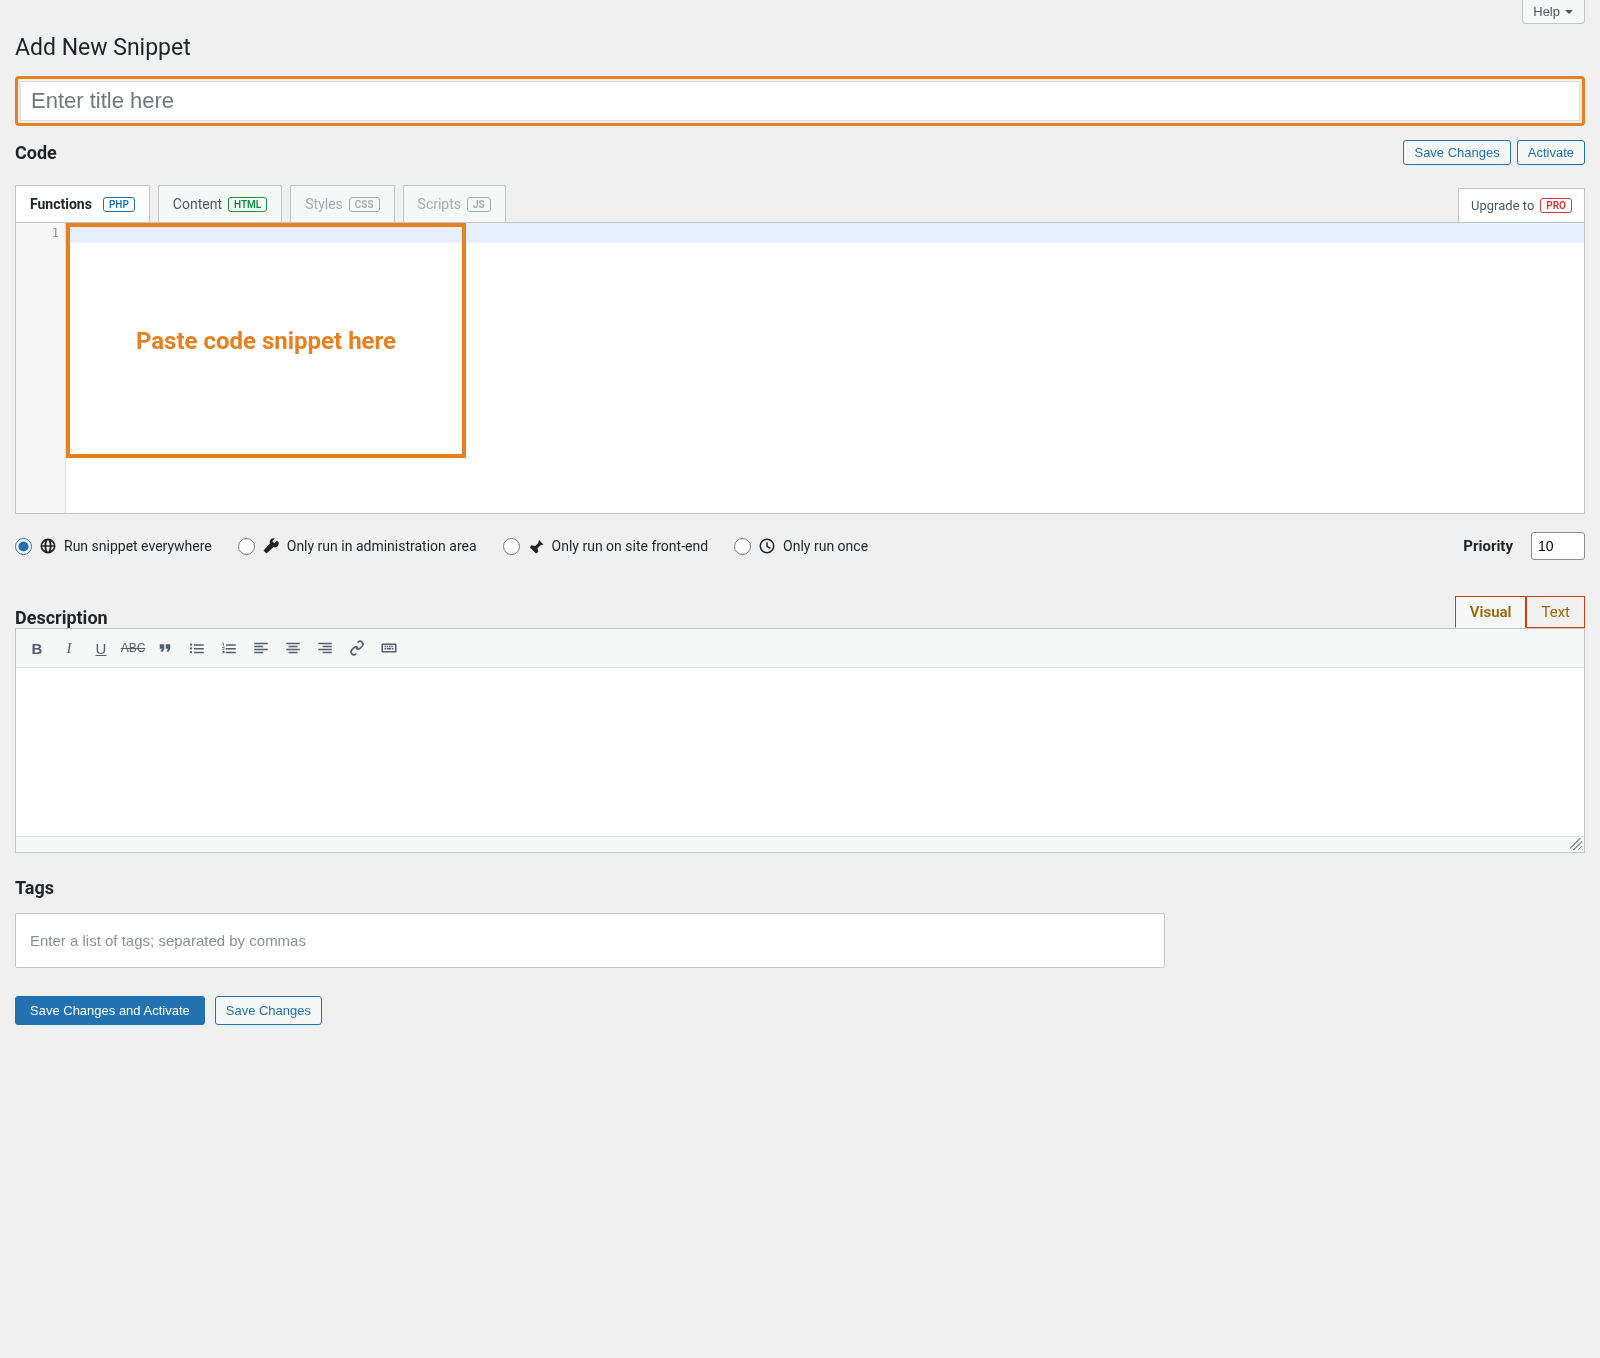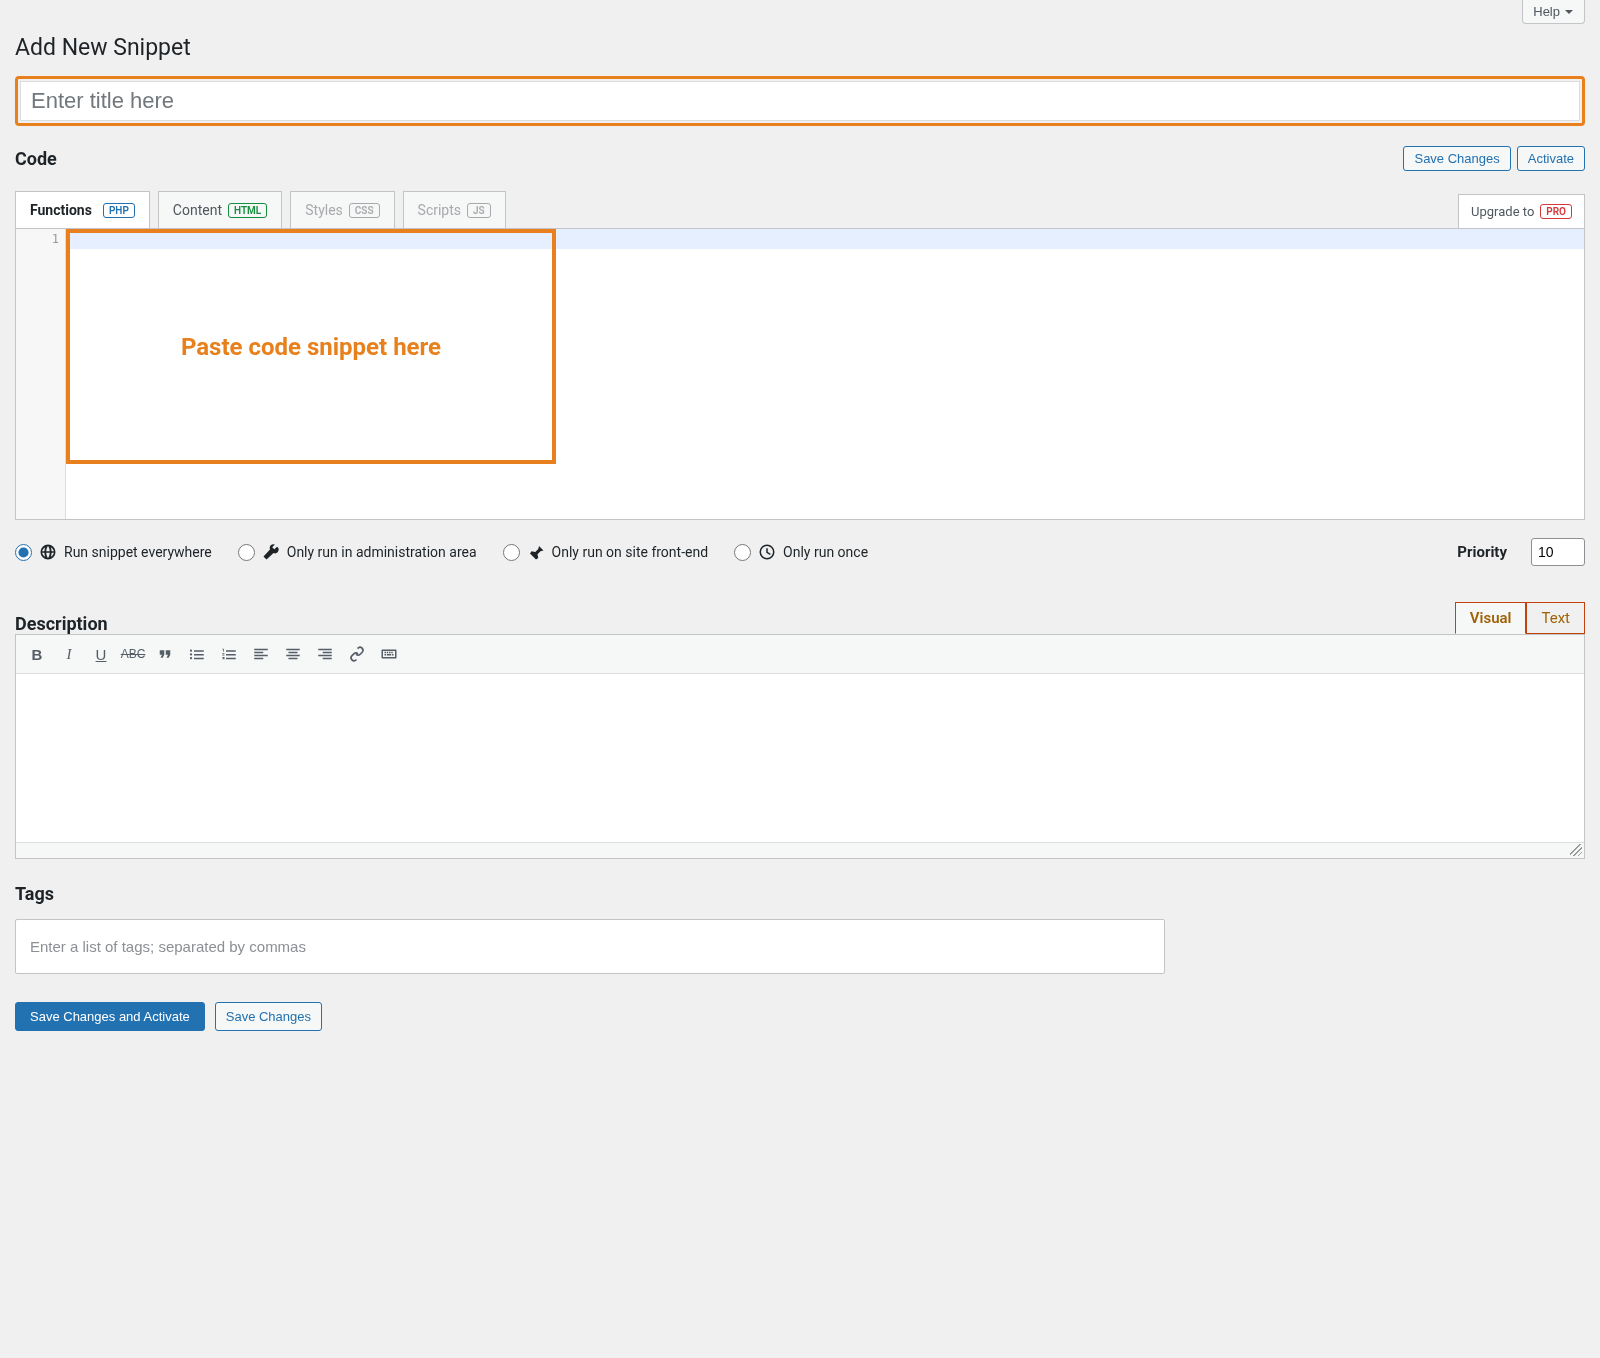--- a/index.html
+++ b/index.html
@@ -32,21 +32,21 @@
 h1.page-title {
   font-size: 23px;
   font-weight: 400;
   color: #1d2327;
   margin: 10px 0 15px 0;
 }
 .title-wrap {
   border: 3px solid #e8801d;
   border-radius: 4px;
   padding: 2px;
-  margin-bottom: 20px;
+  margin-bottom: 14px;
 }
 .title-input {
   width: 100%;
   font-size: 22px;
   padding: 6px 10px;
   border: 1px solid #ddd;
   background: #fff;
   color: #666;
   outline: none;
 }
@@ -180,21 +180,21 @@
 .highlight-line {
   position: absolute;
   top: 0; left: 0; right: 0;
   height: 20px;
   background: #e6efff;
 }
 .annotation-box {
   position: absolute;
   top: 0;
   left: 0;
-  width: 490px;
+  width: 400px;
   height: 235px;
   border: 4px solid #e8801d;
   display: flex;
   align-items: center;
   justify-content: center;
 }
 .annotation-text {
   font-size: 24px;
   font-weight: 700;
   color: #e8801d;
@@ -216,21 +216,21 @@
 }
 .run-opt input[type=radio] {
   width: 17px; height: 17px;
   accent-color: #2271b1;
 }
 .run-opt svg { width: 18px; height: 18px; fill: #1d2327; }
 .priority-wrap {
   margin-left: auto;
   display: inline-flex;
   align-items: center;
-  gap: 24px;
+  gap: 18px;
 }
 .priority-wrap label { font-weight: 700; font-size: 15px; }
 .priority-wrap input {
   width: 54px;
   padding: 5px 6px;
   border: 1px solid #8c8f94;
   border-radius: 3px;
   font-size: 14px;
 }
 .desc-section { margin-top: 18px; }

